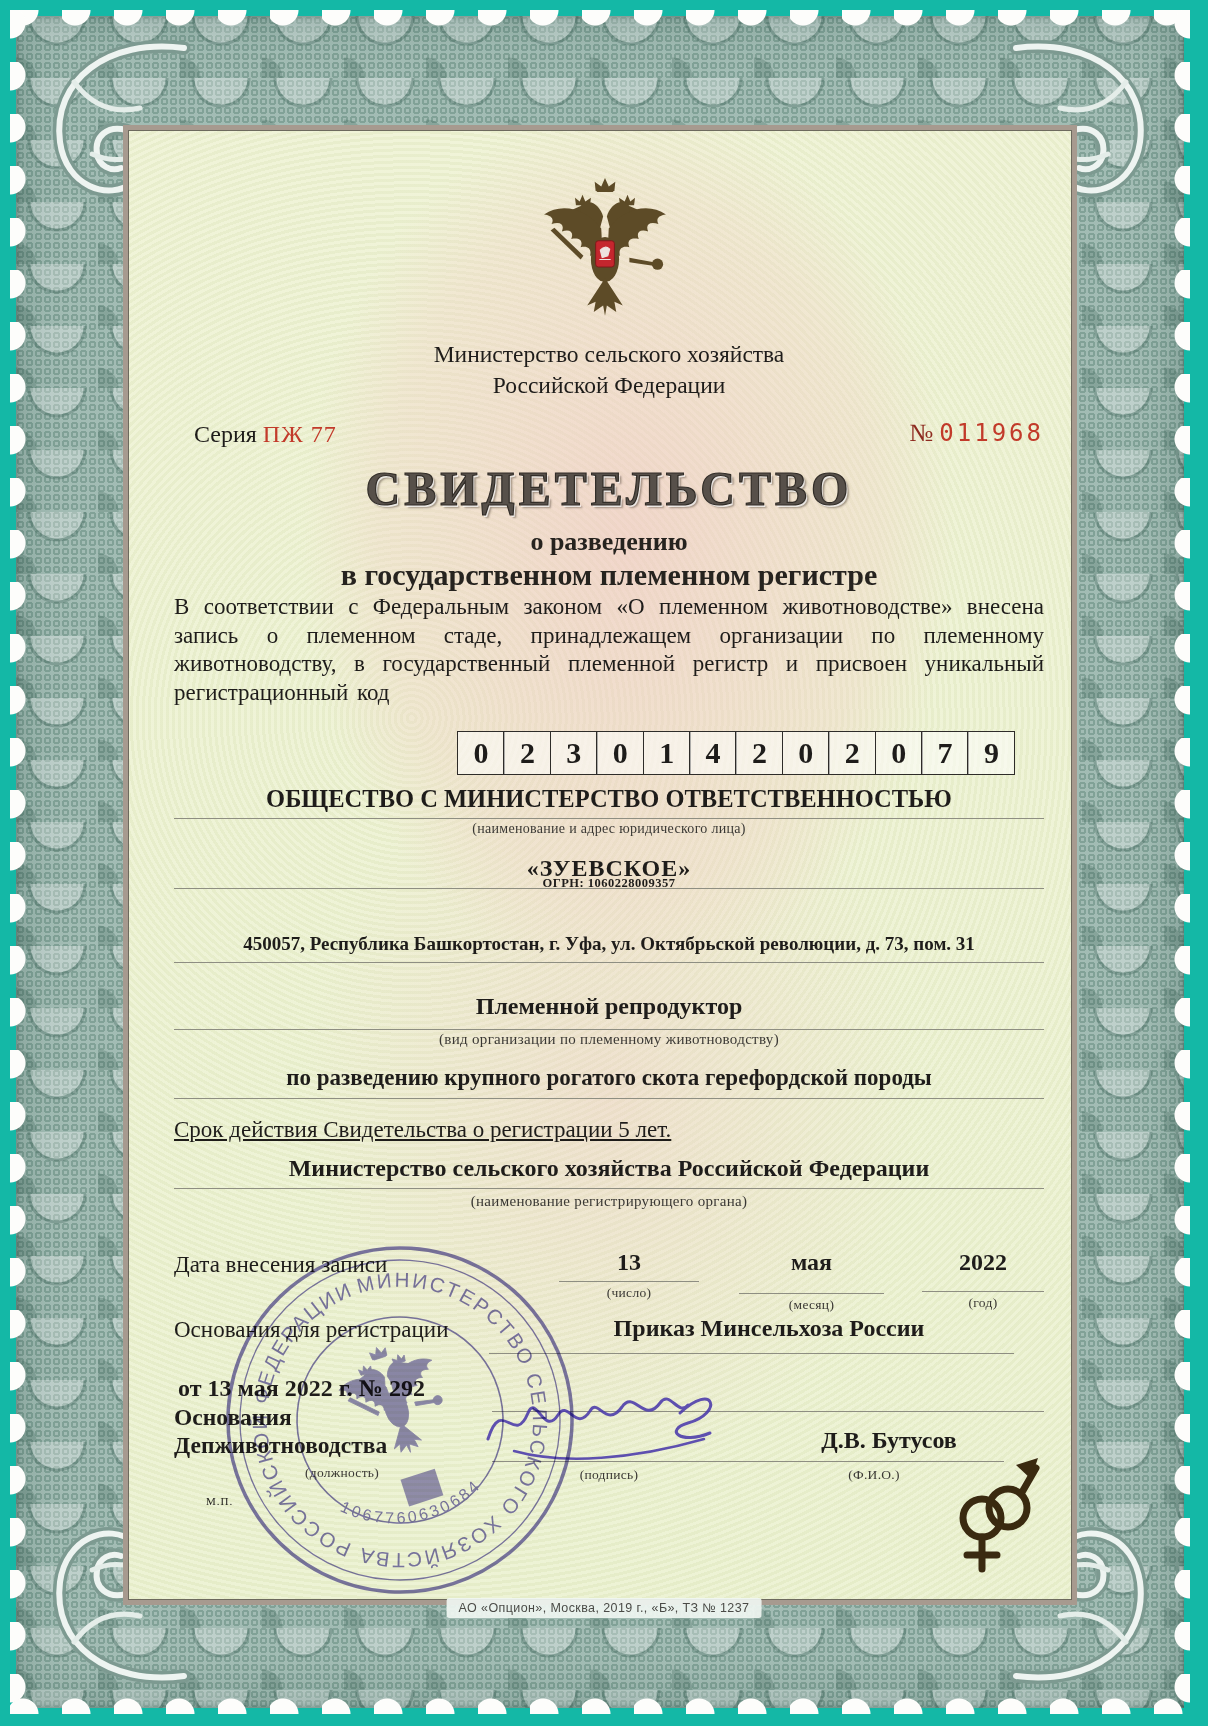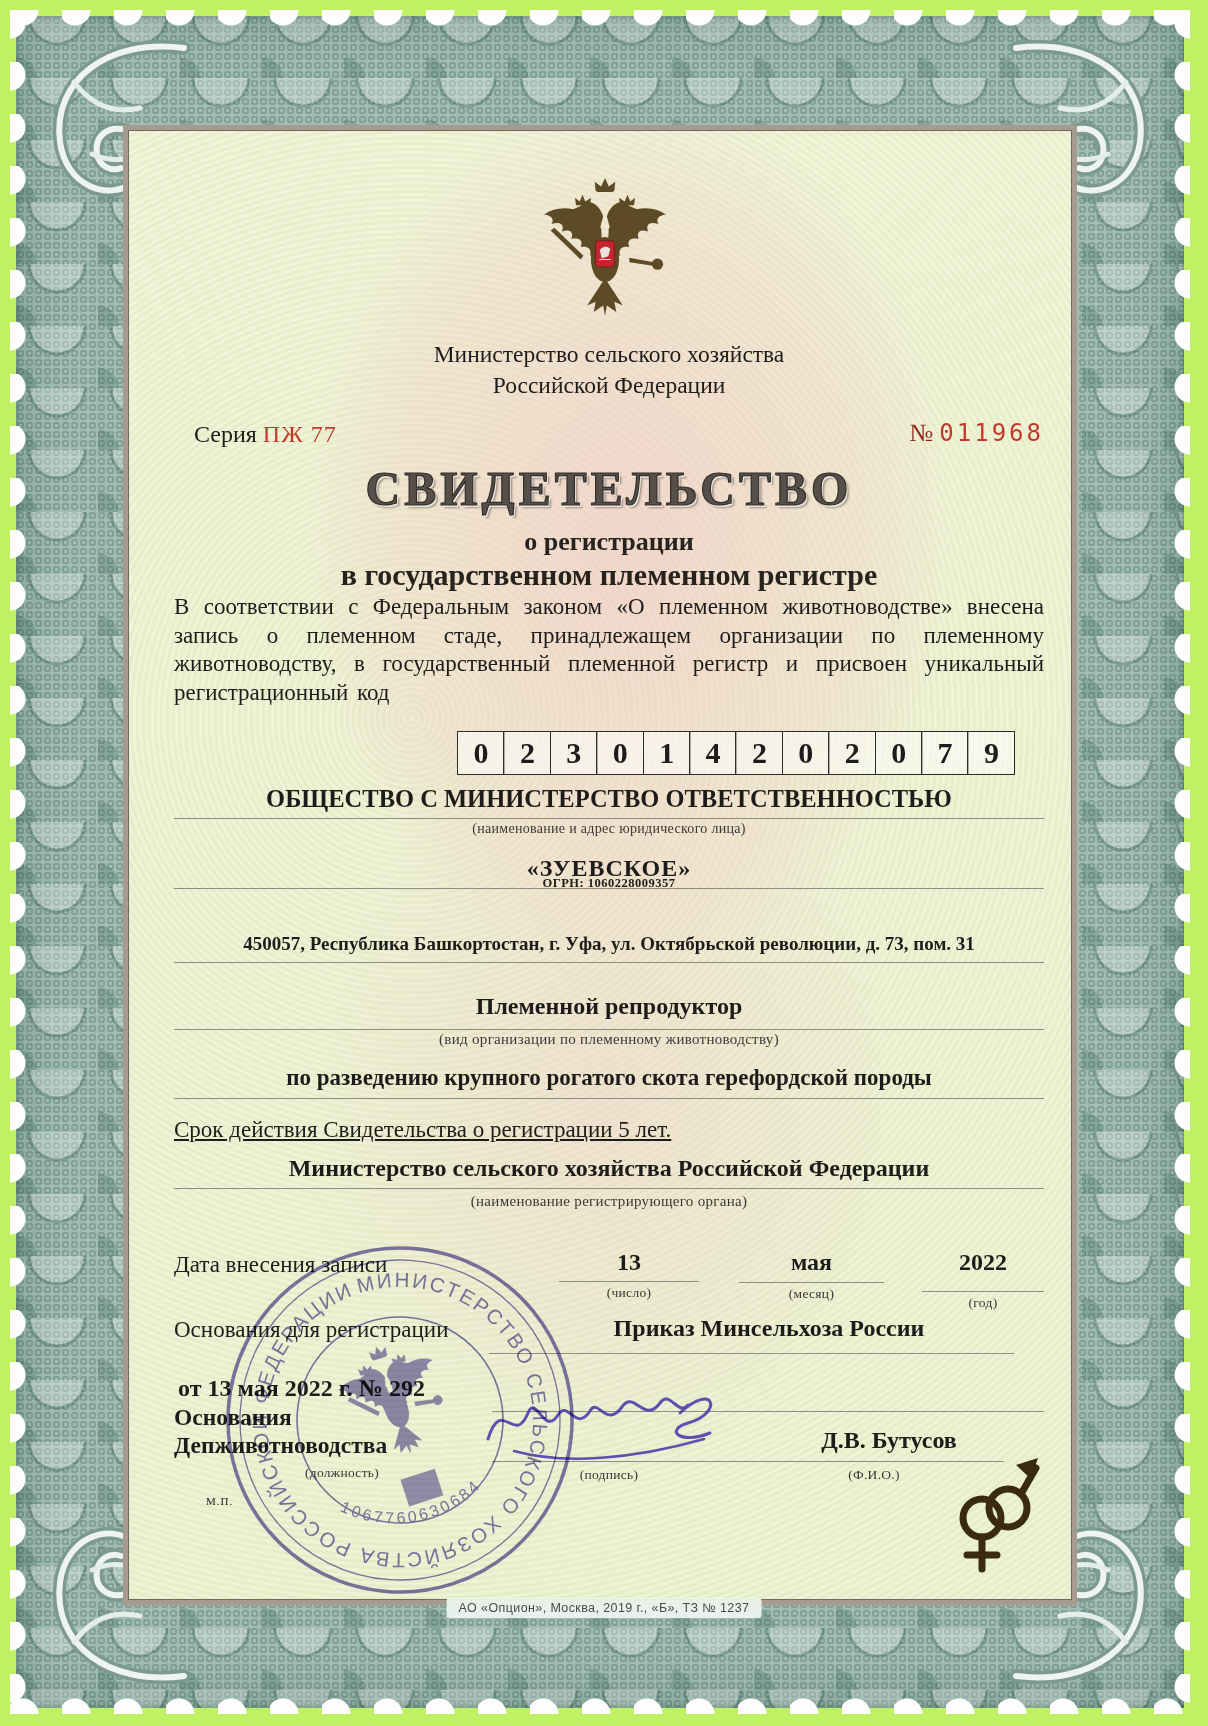--- a/index.html
+++ b/index.html
@@ -1,16 +1,16 @@
 <!DOCTYPE html>
 <html><head>
 <meta charset="utf-8">
 <style>
   html,body{margin:0;padding:0;background:#fff;}
-  .page{position:relative;width:1208px;height:1726px;background:#bef264;overflow:hidden;
+  .page{position:relative;width:1208px;height:1726px;background:#14b8a6;overflow:hidden;
         font-family:"Liberation Serif","DejaVu Serif",serif;color:#1e1c1a;}
   
   .band{position:absolute;left:16px;top:16px;right:24px;bottom:18px;z-index:1;
         background-color:#8fafa5;
         background-image:
           radial-gradient(circle at 50% 0%, rgba(255,255,255,.30) 0 26px, rgba(47,84,74,.28) 27px 29px, rgba(255,255,255,0) 30px),
           radial-gradient(circle at 0% 100%, rgba(40,80,68,.22) 0 20px, rgba(255,255,255,0) 21px),
           repeating-radial-gradient(circle at 50% 50%, rgba(255,255,255,.17) 0 2px, rgba(47,84,74,.15) 2px 4px);
         background-size:82px 62px,82px 62px,9px 9px;
         box-shadow:inset 0 0 46px rgba(27,66,56,.35), inset 0 0 4px rgba(27,66,56,.5);}
@@ -138,21 +138,21 @@
       <div class="abs" style="left:20px;top:290px;font-size:24px;">
         <span>Серия</span>
         <span class="red" style="letter-spacing:1px;margin-top:14px;">ПЖ 77</span>
       </div>
       <div class="abs" style="right:0;top:288px;font-size:25px;">
         <span style="color:#8e2b20;">№</span>
         <span class="red serif-num" style="font-size:24px;">011968</span>
       </div>
 
       <div class="abs c w title-main" style="left:0;top:330px;">СВИДЕТЕЛЬСТВО</div>
-      <div class="abs c w bold" style="left:0;top:396px;font-size:26px;color:#26231f;">о регистрации</div>
+      <div class="abs c w bold" style="left:0;top:396px;font-size:26px;color:#26231f;">о разведению</div>
       <div class="abs c w bold" style="left:0;top:427px;font-size:30px;color:#26231f;">в государственном племенном регистре</div>
 
       <p class="abs w" style="left:0;top:462px;margin:0;font-size:23px;line-height:28.5px;text-align:justify;text-align-last:left;word-spacing:3px;">В соответствии с Федеральным законом «О племенном животноводстве» внесена запись о племенном стаде, принадлежащем организации по племенному животноводству, в государственный племенной регистр и присвоен уникальный регистрационный код</p>
 
       <div class="abs code-row" style="left:283px;top:600px;">
         <span class="cell">0</span>
         <span class="cell">2</span>
         <span class="cell">3</span>
         <span class="cell">0</span>
         <span class="cell">1</span>
@@ -183,21 +183,21 @@
 
       <div class="abs c w bold rule" style="left:0;top:1024px;font-size:24px;padding-bottom:6px;">Министерство сельского хозяйства Российской Федерации</div>
       <div class="abs c w cap" style="left:0;top:1062px;font-size:15px;">(наименование регистрирующего органа)</div>
 
       <div class="abs" style="left:0;top:1121px;font-size:23px;">Дата внесения записи</div>
       <div class="abs c" style="left:385px;top:1118px;width:140px;">
         <div class="bold rule" style="font-size:24px;padding-bottom:5px;">13</div>
         <div class="cap" style="font-size:13.5px;padding-top:3px;">(число)</div>
       </div>
       <div class="abs c" style="left:565px;top:1118px;width:145px;">
-        <div class="bold rule" style="font-size:24px;padding-bottom:6px;">мая</div>
+        <div class="bold rule" style="font-size:24px;padding-bottom:17px;">мая</div>
         <div class="cap" style="font-size:13.5px;padding-top:3px;">(месяц)</div>
       </div>
       <div class="abs c" style="left:748px;top:1118px;width:122px;">
         <div class="bold rule" style="font-size:24px;padding-bottom:15px;">2022</div>
         <div class="cap" style="font-size:13.5px;padding-top:3px;">(год)</div>
       </div>
 
       <div class="abs" style="left:0;top:1186px;font-size:23px;">Основания для регистрации</div>
       <div class="abs c bold" style="left:330px;top:1184px;width:530px;font-size:24px;">Приказ Минсельхоза России</div>
       <div class="hr" style="left:315px;top:1222px;width:525px;"></div>

